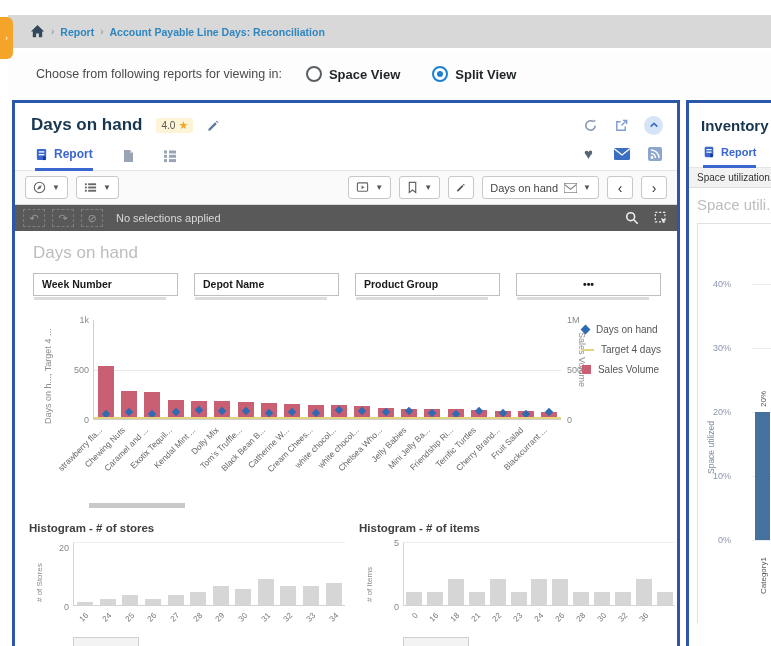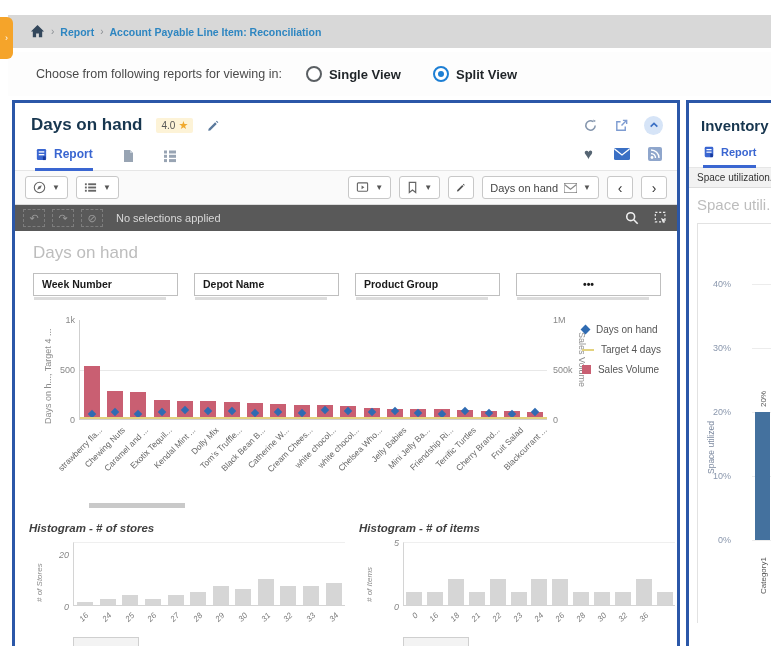--- a/index.html
+++ b/index.html
@@ -69,21 +69,21 @@
   .filter-row { display:flex; gap:16px; padding:4px 16px 0 18px; }
   .filter-box { flex:1; height:23px; border:1px solid #bfbfbf; background:#fff; font-size:10.5px;
                 font-weight:bold; color:#1a1a1a; line-height:21px; padding:0 8px; cursor:pointer;
                 position:relative; }
   .filter-box::after { content:""; position:absolute; left:0; bottom:-5px; width:92%; height:3px;
                        background:#dcdcdc; }
   .filter-box.ellipsis { text-align:center; }
 
   
   .main-chart { position:relative; height:198px; margin:14px 10px 0 10px; }
-  .main-plot { position:absolute; left:54px; top:10px; width:468px; height:100px;
+  .main-plot { position:absolute; left:68px; top:10px; width:468px; height:100px;
                border-left:1px solid #cfcfcf; border-bottom:1px solid #cfcfcf; }
   .gridline { position:absolute; left:0; right:0; height:1px; background:#e8e8e8; }
   .bars-row { position:absolute; inset:0; display:flex; align-items:flex-end; justify-content:space-around; }
   .bar-cell { flex:1; position:relative; height:100%; display:flex; align-items:flex-end; justify-content:center; }
   .sales-bar { width:16px; background:#c95f72; cursor:pointer; }
   .diamond { position:absolute; width:6px; height:6px; background:#2f6bb2; transform:rotate(45deg);
              left:50%; margin-left:-3px; cursor:pointer; }
   .target-line { position:absolute; left:0; right:0; height:2px; background:#e3d27e; }
   .ytick { position:absolute; font-size:9px; color:#888; }
   .ytick.left { right:100%; margin-right:5px; transform:translateY(-50%); }
@@ -99,21 +99,21 @@
                  font-size:9px; color:#777; }
   .hscroll { position:absolute; left:64px; bottom:0; width:96px; height:5px; background:#c9c9c9;
              cursor:pointer; }
   .legend { position:absolute; right:6px; top:14px; display:flex; flex-direction:column; gap:9px; }
   .leg-item { display:flex; align-items:center; gap:7px; font-size:10px; color:#555; cursor:pointer; }
   .sw-diamond { width:7px; height:7px; background:#2f6bb2; transform:rotate(45deg); }
   .sw-line { width:12px; height:2px; background:#e3d27e; }
   .sw-square { width:9px; height:9px; background:#c95f72; }
 
   
-  .hist-row { display:flex; margin:14px 10px 0 14px; gap:22px;font-style:italic; }
+  .hist-row { display:flex; margin:14px 10px 0 14px; gap:22px; }
   .hist-block { position:relative; width:322px; height:112px; }
   .hist-title { font-size:11.5px; font-weight:bold; color:#404040; }
   .hist-plot { position:absolute; left:44px; top:20px; width:272px; height:64px;
                border-left:1px solid #d4d4d4; border-bottom:1px solid #d4d4d4; border-top:1px solid #efefef; }
   .hist-bar { width:16px; background:#d6d6d6; cursor:pointer; }
   .hist-xlabels { position:absolute; left:44px; top:86px; width:272px; height:26px; }
   .hist-xlab { font-size:8px; color:#777; }
   .trunc-box { position:absolute; bottom:0; height:9px; width:66px; background:#f3f3f3;
                border:1px solid #cfcfcf; border-bottom:none; }
 
@@ -138,28 +138,28 @@
 <div class="orange-tab">›</div>
 <div class="crumb-bar">
   <span class="hicon" style="width:15px;height:15px;">
     <svg viewBox="0 0 16 16" width="15" height="15">
         <path d="M8 1 L15 8 H13 V14 H9.5 V10 H6.5 V14 H3 V8 H1 Z" fill="#33475b"></path>
       </svg>
   </span>
   <span class="crumb-sep">›</span>
   <span class="crumb-link">Report</span>
   <span class="crumb-sep">›</span>
-  <span class="crumb-link">Account Payable Line Item: Reconciliation</span>
+  <span class="crumb-link">Account Payable Line Days: Reconciliation</span>
 </div>
 
 <div class="view-row">
   <span class="view-prompt">Choose from following reports for viewing in:</span>
   <span class="radio-opt">
     <span class="radio-circ"></span>
-    <span class="radio-label">Single View</span>
+    <span class="radio-label">Space View</span>
   </span>
   <span class="radio-opt">
     <span class="radio-circ sel"></span>
     <span class="radio-label">Split View</span>
   </span>
 </div>
 
 <div class="panel panel-left">
 
   <div class="panel-head">
@@ -529,21 +529,21 @@
             <div class="bar-cell">
               <div class="hist-bar" style="height: 19.2px;"></div>
             </div>
             <div class="bar-cell">
               <div class="hist-bar" style="height: 19.2px;"></div>
             </div>
             <div class="bar-cell">
               <div class="hist-bar" style="height: 22.4px;"></div>
             </div>
           </div>
-          <span class="ytick left" style="top: 12px;">20</span>
+          <span class="ytick left" style="top: 5px;">20</span>
           <span class="ytick left" style="top: 64px;">0</span>
         </div>
       <div class="hist-xlabels">
           <span class="xlab hist-xlab" style="right: 260.667px;">16</span>
           <span class="xlab hist-xlab" style="right: 238px;">24</span>
           <span class="xlab hist-xlab" style="right: 215.333px;">25</span>
           <span class="xlab hist-xlab" style="right: 192.667px;">26</span>
           <span class="xlab hist-xlab" style="right: 170px;">27</span>
           <span class="xlab hist-xlab" style="right: 147.333px;">28</span>
           <span class="xlab hist-xlab" style="right: 124.667px;">29</span>

